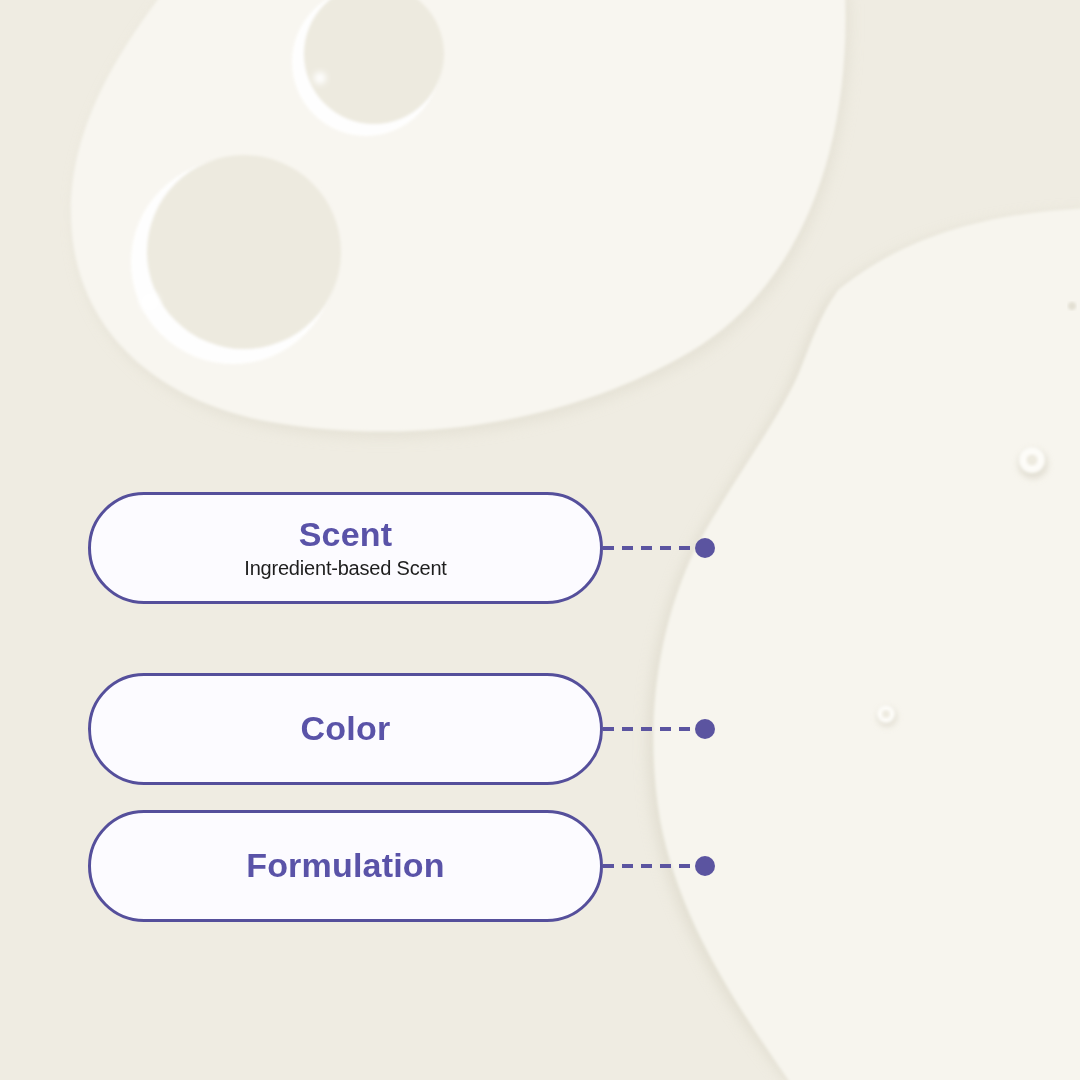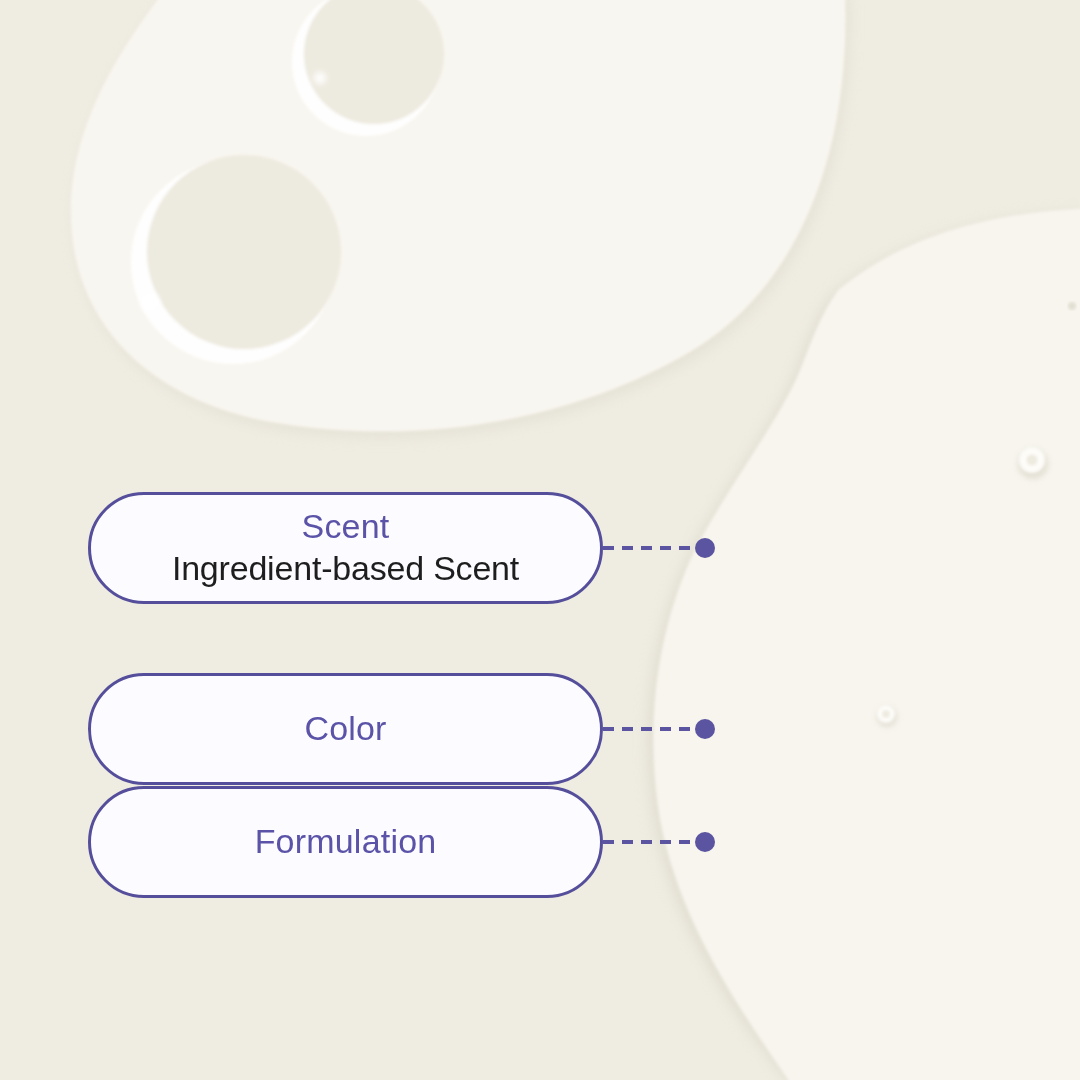--- a/index.html
+++ b/index.html
@@ -26,40 +26,40 @@
   .fill-swoosh{fill:var(--blob-white);}
   .fill-blob{fill:var(--blob-white-right);}
   .fill-droplet{fill:var(--droplet-cream);}
 
   .callout-row{
     position:absolute;left:88px;
     display:flex;align-items:center;
   }
   .row-0{top:492px;}
   .row-1{top:673px;}
-  .row-2{top:786px;}
+  .row-2{top:810px;}
   .pill{
     box-sizing:border-box;
     width:515px;height:112px;
     border:3px solid var(--pill-border);
     border-radius:60px;
     background:var(--pill-background);
     display:flex;flex-direction:column;
     align-items:center;justify-content:center;
     gap:3px;
     padding:0 12px;
   }
   .pill-title{
-    font-size:34px;font-weight:400;
+    font-size:34px;font-weight:700;
     color:var(--accent-purple);
     line-height:1.1;letter-spacing:0.2px;
     white-space:nowrap;
   }
   .pill-desc{
-    font-size:34px;font-weight:400;
+    font-size:20px;font-weight:400;
     color:var(--body-text);
     line-height:1.15;letter-spacing:-0.2px;
     white-space:nowrap;
   }
   .leader{display:flex;align-items:center;}
   .leader-line{
     width:92px;height:4px;
     background:repeating-linear-gradient(90deg,
       var(--connector-color) 0 11px,
       transparent 11px 19px);

